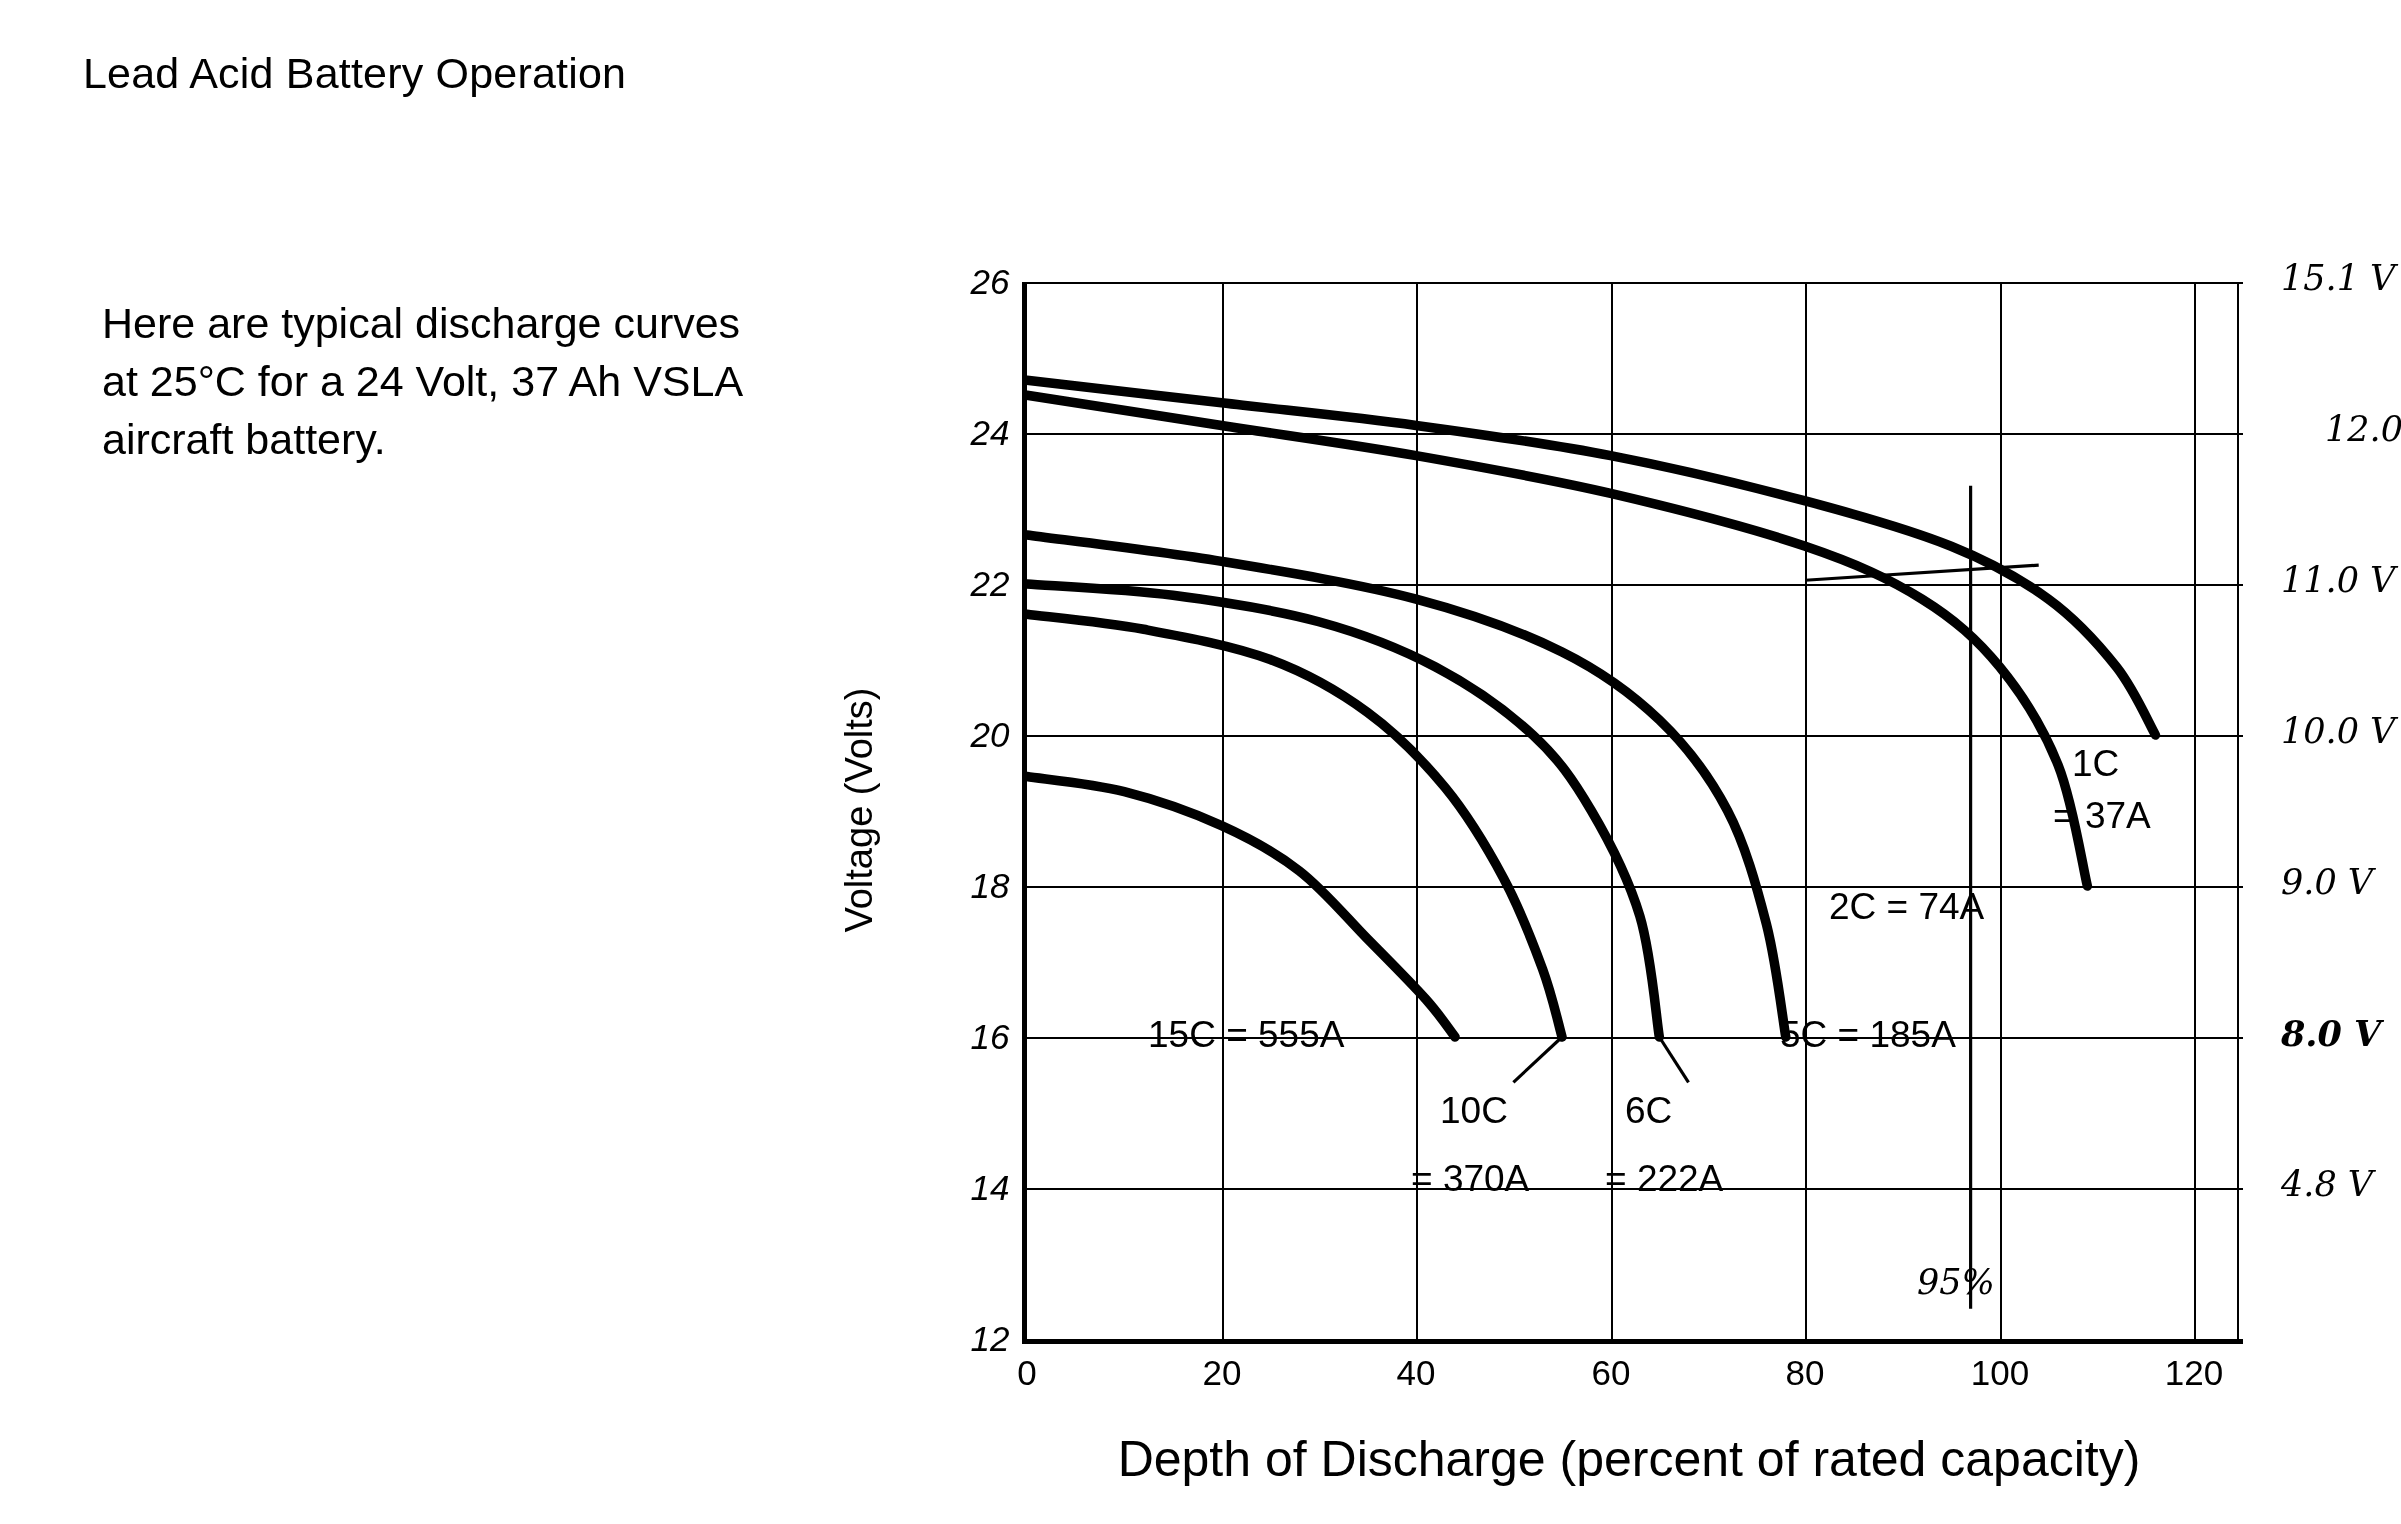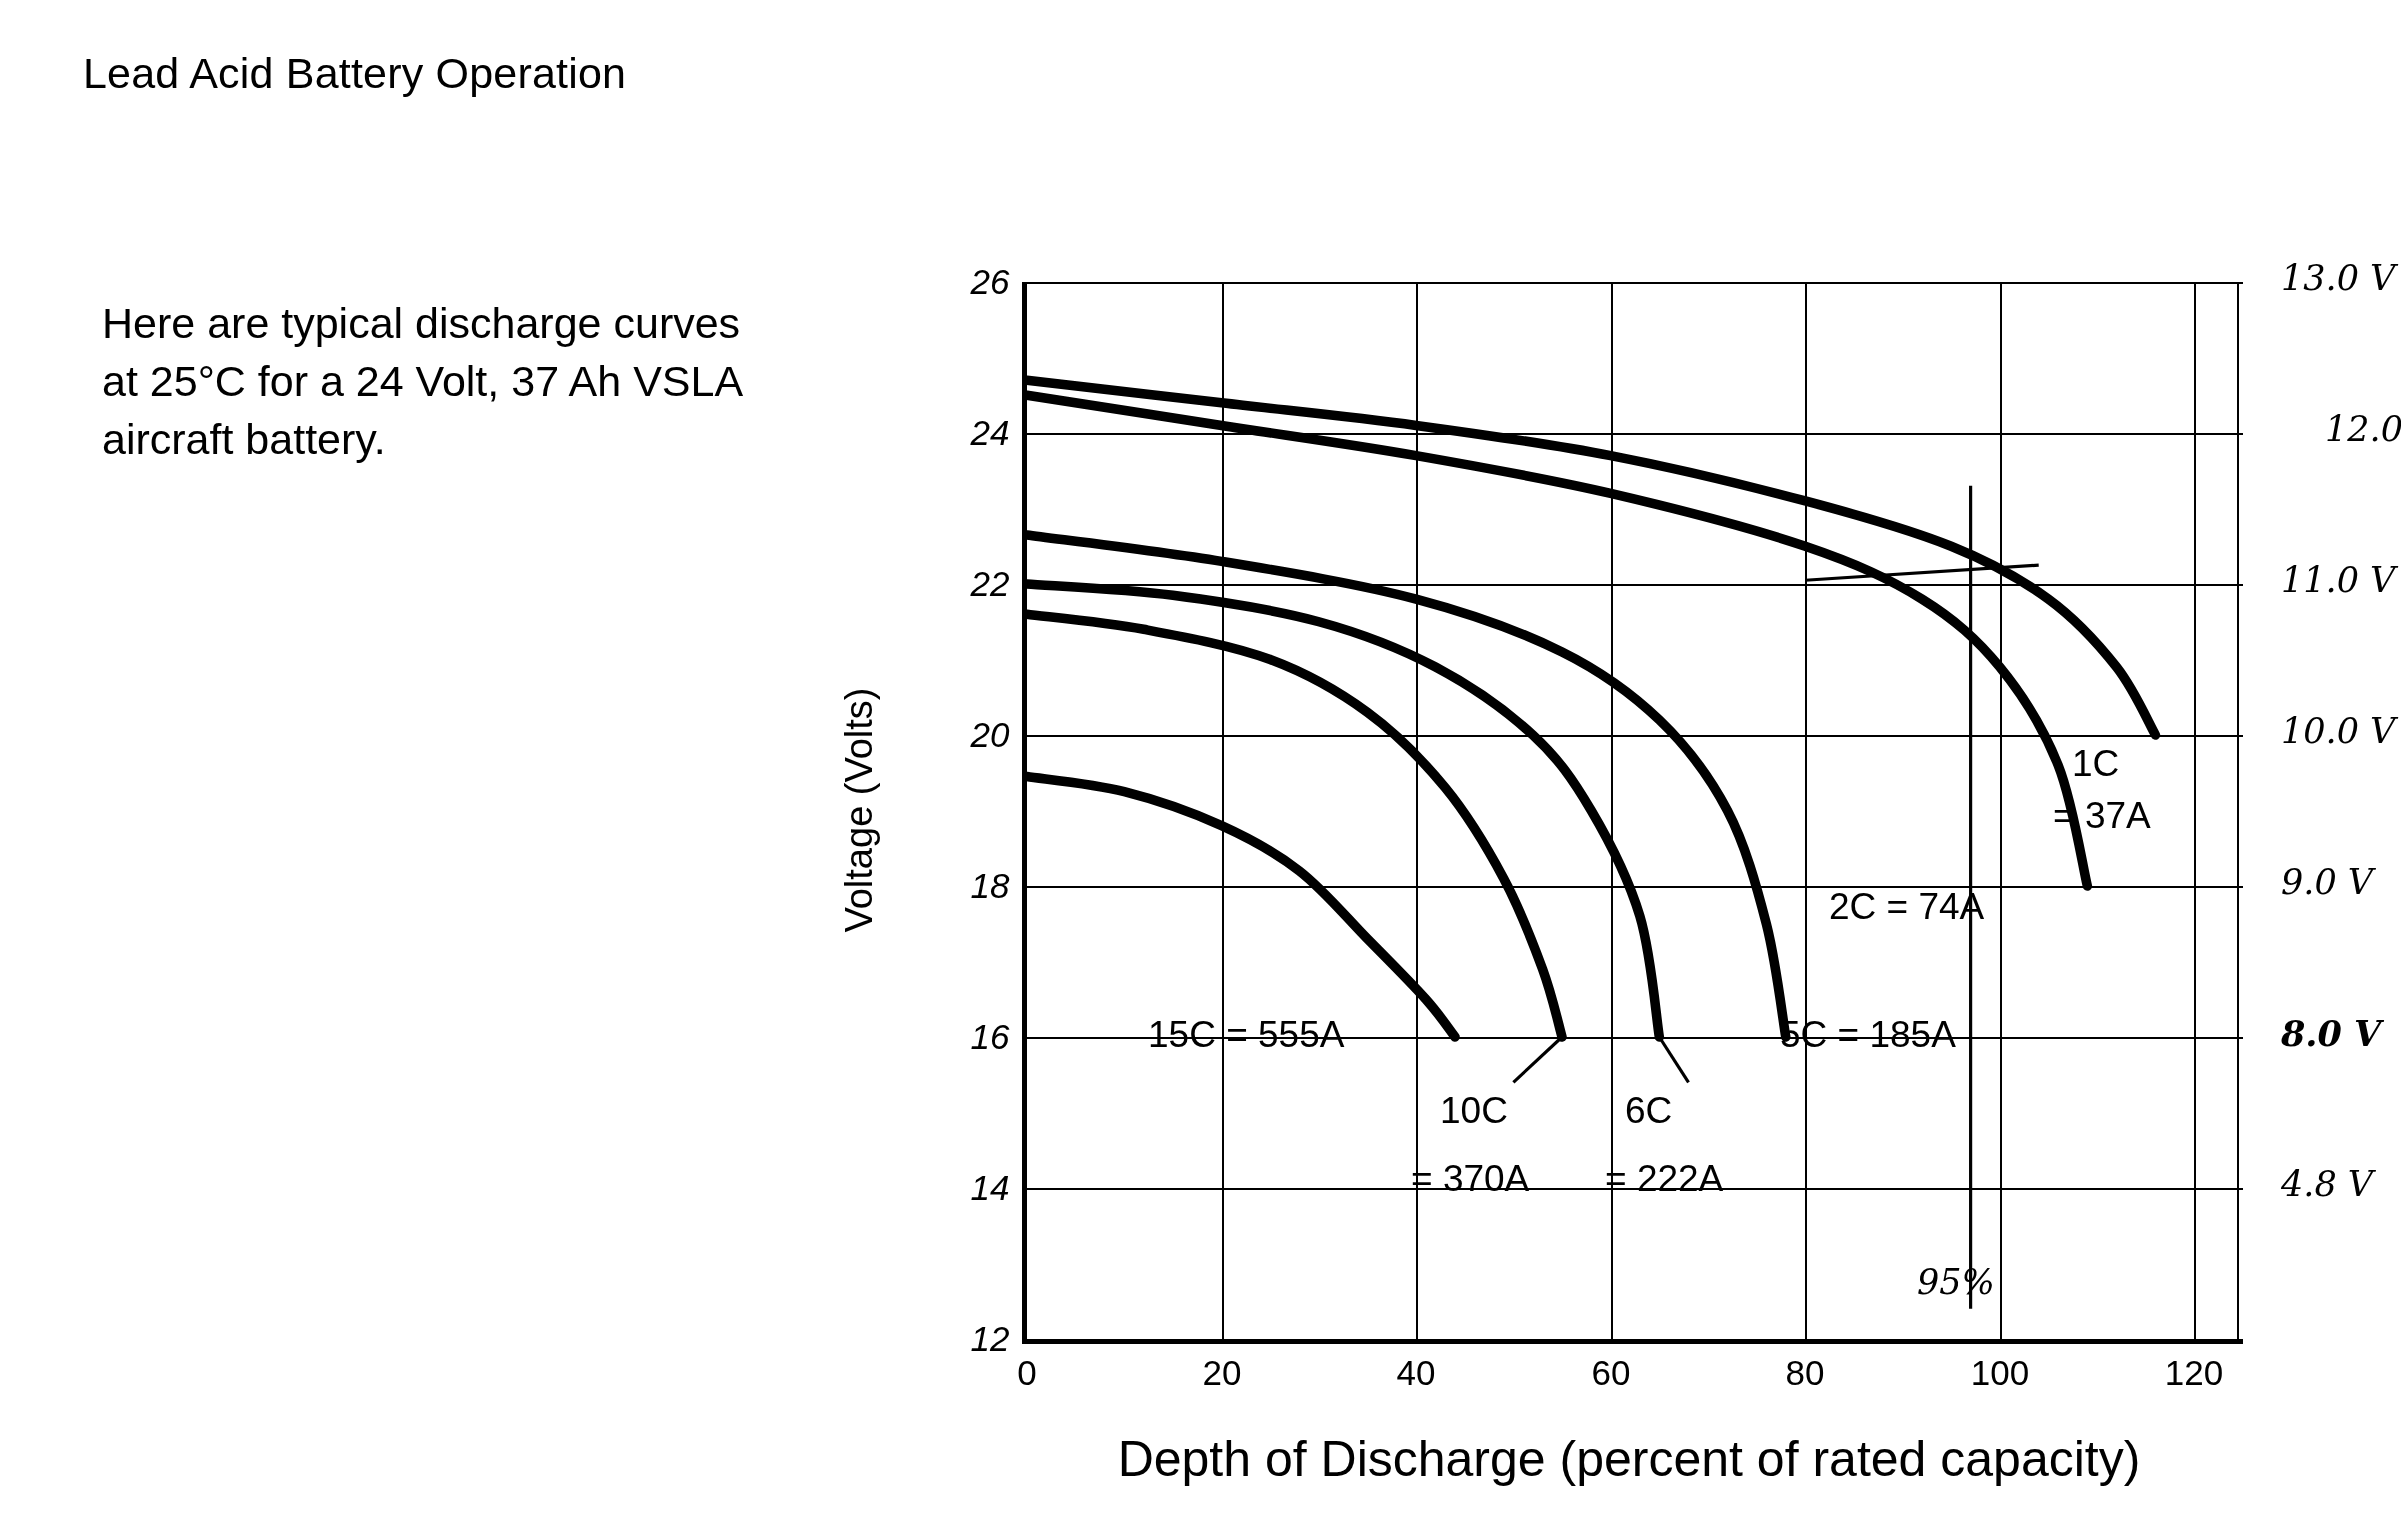--- a/index.html
+++ b/index.html
@@ -211,21 +211,21 @@
       <div class="ann" style="left: 1018px; top: 648px;">2C = 74A</div>
       <div class="ann" style="left: 969px; top: 776px;">5C = 185A</div>
       <div class="ann" style="left: 814px; top: 852px;">6C</div>
       <div class="ann" style="left: 794px; top: 920px; text-align: center;">= 222A</div>
       <div class="ann" style="left: 629px; top: 852px;">10C</div>
       <div class="ann" style="left: 600px; top: 920px;">= 370A</div>
       <div class="ann" style="left: 337px; top: 776px;">15C = 555A</div>
     </div>
 
   <div id="hand-layer">
-      <div class="hand" style="left: 1470px; top: 20px;">13.0 V</div>
+      <div class="hand" style="left: 1470px; top: 20px;">15.1 V</div>
       <div class="hand" style="left: 1470px; top: 171px; margin-left: 44px;">12.0 V</div>
       <div class="hand" style="left: 1470px; top: 322px;">11.0 V</div>
       <div class="hand" style="left: 1470px; top: 473px;">10.0 V</div>
       <div class="hand" style="left: 1470px; top: 624px;">9.0 V</div>
       <div class="hand hand-bold" style="left: 1470px; top: 775px;">8.0 V</div>
       <div class="hand" style="left: 1470px; top: 926px;">4.8 V</div>
       <div class="hand" style="left: 1106px; top: 1024px;">95%</div>
     </div>
 
 </div>

